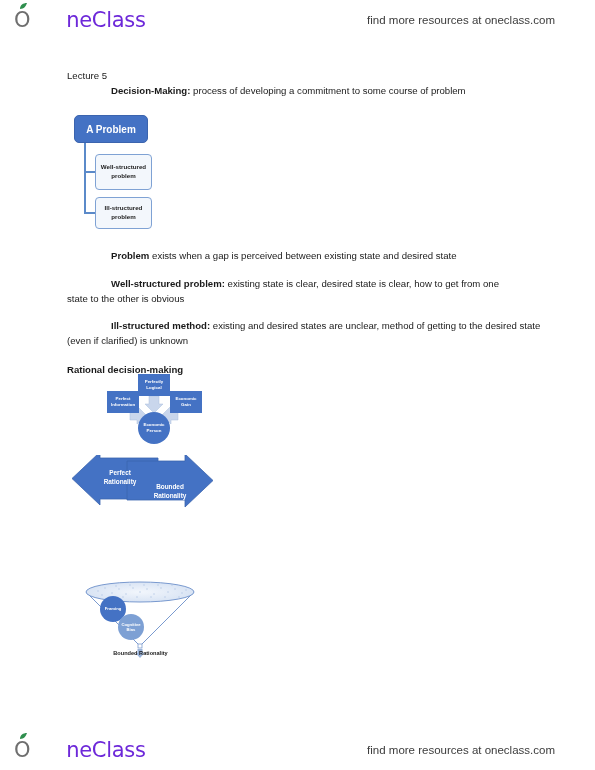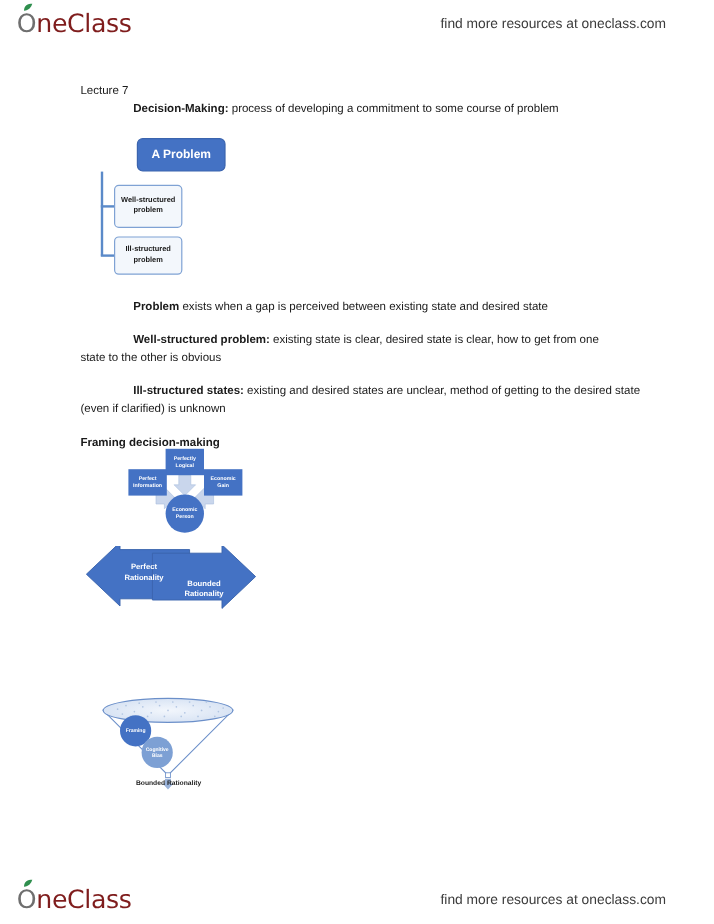--- a/index.html
+++ b/index.html
@@ -43,21 +43,21 @@
     position: relative;
     display: inline-block;
   }
   .brand-leaf {
     position: absolute;
     top: -5px;
     left: 5px;
     width: 9px;
     height: 7px;
   }
-  .brand-rest { color: #7f1d1d; }
+  .brand-rest { color: #6d28d9; margin-left: 36px; }
 
   .band-tagline {
     position: absolute;
     right: 40px;
     font-size: 11.5px;
     color: #3b3b3b;
     font-family: Liberation Sans, sans-serif;
   }
 
   
@@ -109,21 +109,20 @@
     background: #4472c4;
     border: 1px solid #3b64ae;
     border-radius: 5px;
     color: #ffffff;
     font-size: 10px;
     font-weight: bold;
     display: flex;
     align-items: center;
     justify-content: center;
     box-sizing: border-box;
-    margin-left: 40px;
   }
   .box-sub {
     position: absolute;
     left: 28px;
     width: 57px;
     background: #f3f7fc;
     border: 1px solid #7fa2d4;
     border-radius: 4px;
     color: #1a1a1a;
     font-size: 6.2px;
@@ -262,21 +261,21 @@
         <path d="M1 6 C1 2, 4 0, 8 0 C7 3, 5 6, 1 6 Z" fill="#2f8f4e"></path>
       </svg>
     </span>
     <span class="brand-rest">neClass</span>
   </div>
   <div class="band-tagline">find more resources at oneclass.com</div>
 </div>
 
 <div class="doc">
 
-  <div class="txt" id="lecture-line">Lecture 7</div>
+  <div class="txt" id="lecture-line">Lecture 5</div>
 
   <div class="txt" id="definition-line">
     <b>Decision-Making:</b><span> process of developing a commitment to some course of problem</span>
   </div>
 
   <div id="problem-tree">
     <div class="tree-line" id="tree-stem"></div>
     <div class="tree-line" id="tree-branch-1"></div>
     <div class="tree-line" id="tree-branch-2"></div>
     <div class="box-main">A Problem</div>
@@ -286,24 +285,24 @@
 
   <div class="txt" id="para-well">
     <b>Well-structured problem:</b><span> existing state is clear, desired state is clear, how to get from one state to the other is obvious</span>
   </div>
 
   <div class="txt" id="para-problem">
     <b>Problem</b><span> exists when a gap is perceived between existing state and desired state</span>
   </div>
 
   <div class="txt" id="para-ill">
-    <b>Ill-structured states:</b><span> existing and desired states are unclear, method of getting to the desired state (even if clarified) is unknown</span>
-  </div>
-
-  <div class="txt" id="heading-rational">Framing decision-making</div>
+    <b>Ill-structured method:</b><span> existing and desired states are unclear, method of getting to the desired state (even if clarified) is unknown</span>
+  </div>
+
+  <div class="txt" id="heading-rational">Rational decision-making</div>
 
   <div id="rational-diagram">
     <svg class="rd-arrow" style="left:0;top:0;width:130px;height:80px;" viewBox="0 0 130 80">
 
       <path d="M49 22 L49 30 L45 30 L54 39 L63 30 L59 30 L59 22 Z" fill="#c9d6ec" stroke="#a8bedd" stroke-width="0.5"></path>
 
       <path d="M30 36 L37 36 L37 32 L46 41 L37 50 L37 46 L30 46 Z" fill="#c9d6ec" stroke="#a8bedd" stroke-width="0.5"></path>
 
       <path d="M78 36 L71 36 L71 32 L62 41 L71 50 L71 46 L78 46 Z" fill="#c9d6ec" stroke="#a8bedd" stroke-width="0.5"></path>
     </svg>

